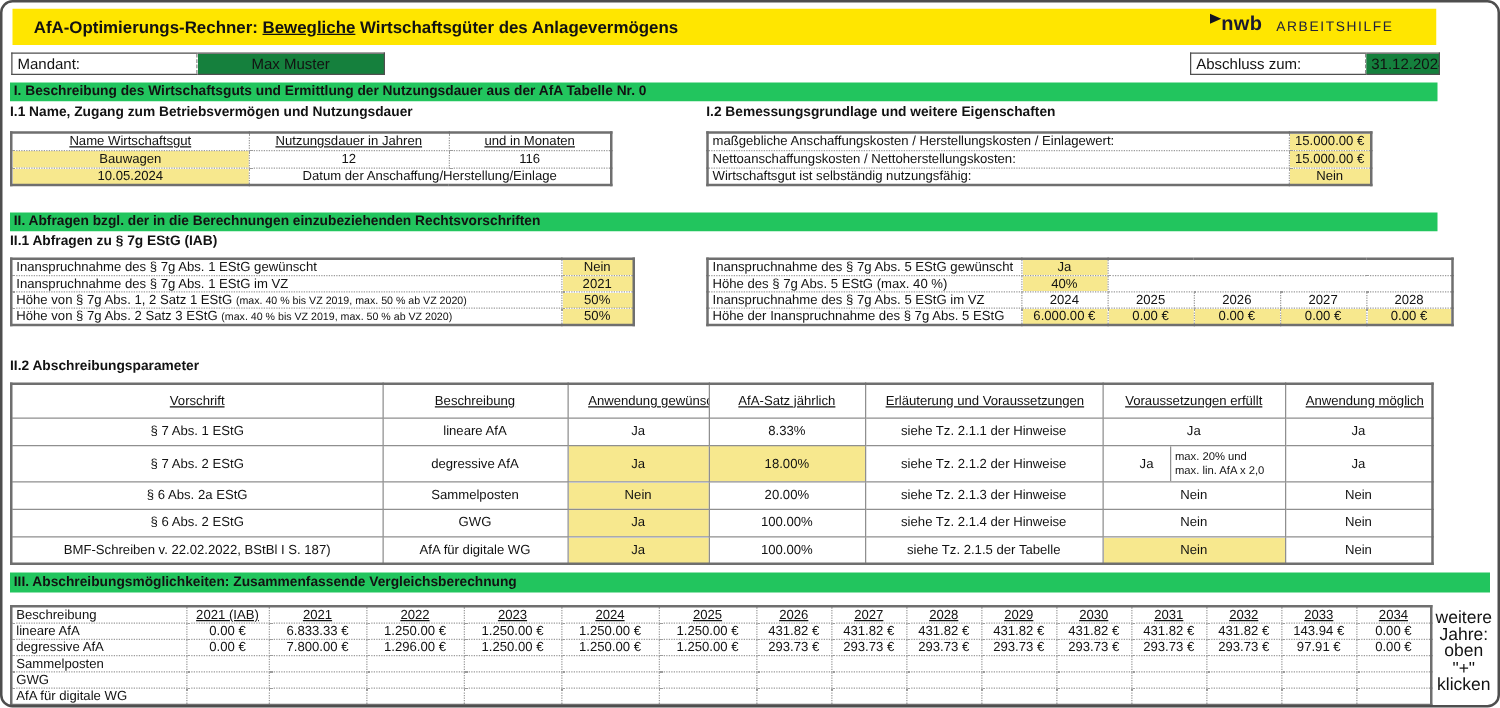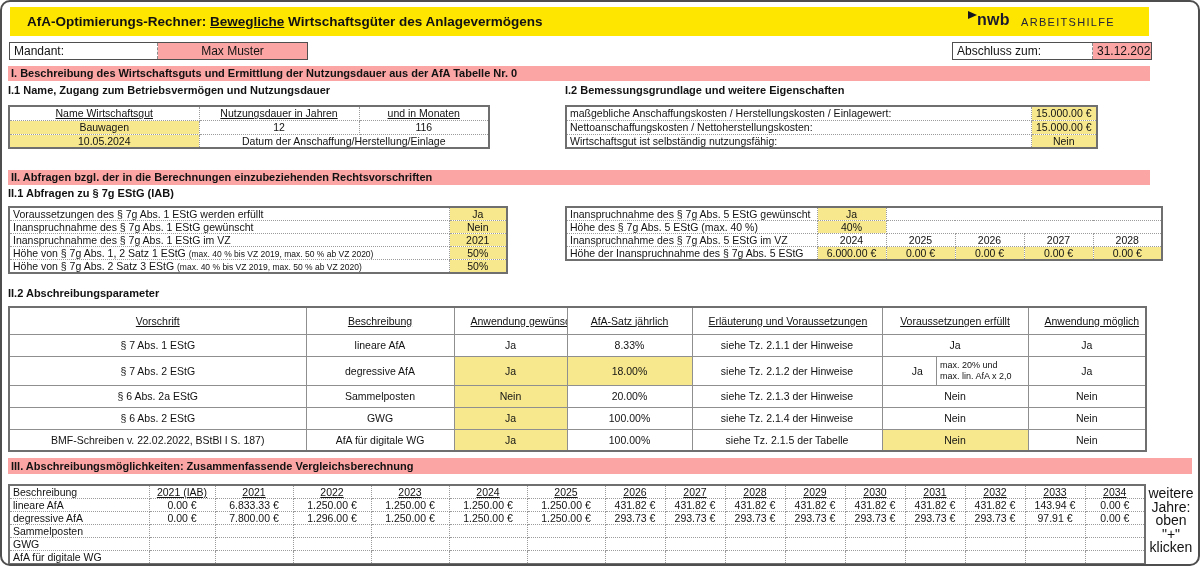--- a/index.html
+++ b/index.html
@@ -20,25 +20,25 @@
   .logo { position:absolute; left:958px; top:2px; width:180px; height:26px; }
   .logo-tri { position:absolute; left:0; top:2px; width:0; height:0;
     border-top:4px solid transparent; border-bottom:4px solid transparent; border-left:9px solid #14141f; }
   .logo-nwb { position:absolute; left:9px; top:2px; font-size:16px; font-weight:bold; color:#1a1930; letter-spacing:.3px; }
   .logo-sub { position:absolute; left:53px; top:7px; font-size:11px; color:#23233a; letter-spacing:1.3px; }
 
   
   table.kv { position:absolute; border-collapse:collapse; table-layout:fixed; background:#fff; }
   table.kv td { border:1px solid #4f4f4f; font-size:12px; height:17px; padding:0 4px; white-space:nowrap; overflow:hidden; }
   table.kv td.lbl { border-right:1px dashed #8a8a8a; }
-  table.kv td.val { border-left:1px dashed #8a8a8a; background:#fca5a5; text-align:center; }
+  table.kv td.val { border-left:1px dashed #8a8a8a; background:#15803d; text-align:center; }
   table.kv td.val.r { text-align:right; }
 
   
-  .band { background:#fca5a5; font-weight:bold; font-size:11px; line-height:15px; height:15px; padding-left:3px; white-space:nowrap; }
+  .band { background:#22c55e; font-weight:bold; font-size:11px; line-height:15px; height:15px; padding-left:3px; white-space:nowrap; }
   .sub { font-weight:bold; font-size:11px; white-space:nowrap; }
 
   
   table.grid { position:absolute; border-collapse:collapse; table-layout:fixed; background:#fff; border:2px solid #6f6f6f; }
   table.grid td { border:1px dotted #9b9b9b; font-size:10.5px; padding:0 3px; overflow:hidden; white-space:nowrap; text-align:center; vertical-align:middle; }
   table.grid td.l { text-align:left; }
   td.hd { text-decoration:underline; }
   td.y { background:#f7e88e; }
   td.nob { border:none; background:#fff; }
   .fine { font-size:8.5px; }
@@ -150,24 +150,20 @@
 
 <div class="abs band" style="left:8px; top:170px; width:1142px;">II. Abfragen bzgl. der in die Berechnungen einzubeziehenden Rechtsvorschriften</div>
 <div class="abs sub" style="left:8px; top:187px;">II.1 Abfragen zu § 7g EStG (IAB)</div>
 
 <table id="t21l" class="grid" style="left:8px; top:206px; width:498px;">
   <colgroup>
       <col style="width:440px">
       <col style="width:58px">
     </colgroup>
   <tbody>
-      <tr>
-    <td class="l"><span>Voraussetzungen des § 7g Abs. 1 EStG werden erfüllt</span><span class="fine"></span></td>
-    <td class="y">Ja</td>
-  </tr>
   <tr>
     <td class="l"><span>Inanspruchnahme des § 7g Abs. 1 EStG gewünscht</span><span class="fine"></span></td>
     <td class="y">Nein</td>
   </tr>
   <tr>
     <td class="l"><span>Inanspruchnahme des § 7g Abs. 1 EStG im VZ</span><span class="fine"></span></td>
     <td class="y">2021</td>
   </tr>
   <tr>
     <td class="l"><span>Höhe von § 7g Abs. 1, 2 Satz 1 EStG </span><span class="fine">(max. 40 % bis VZ 2019, max. 50 % ab VZ 2020)</span></td>

